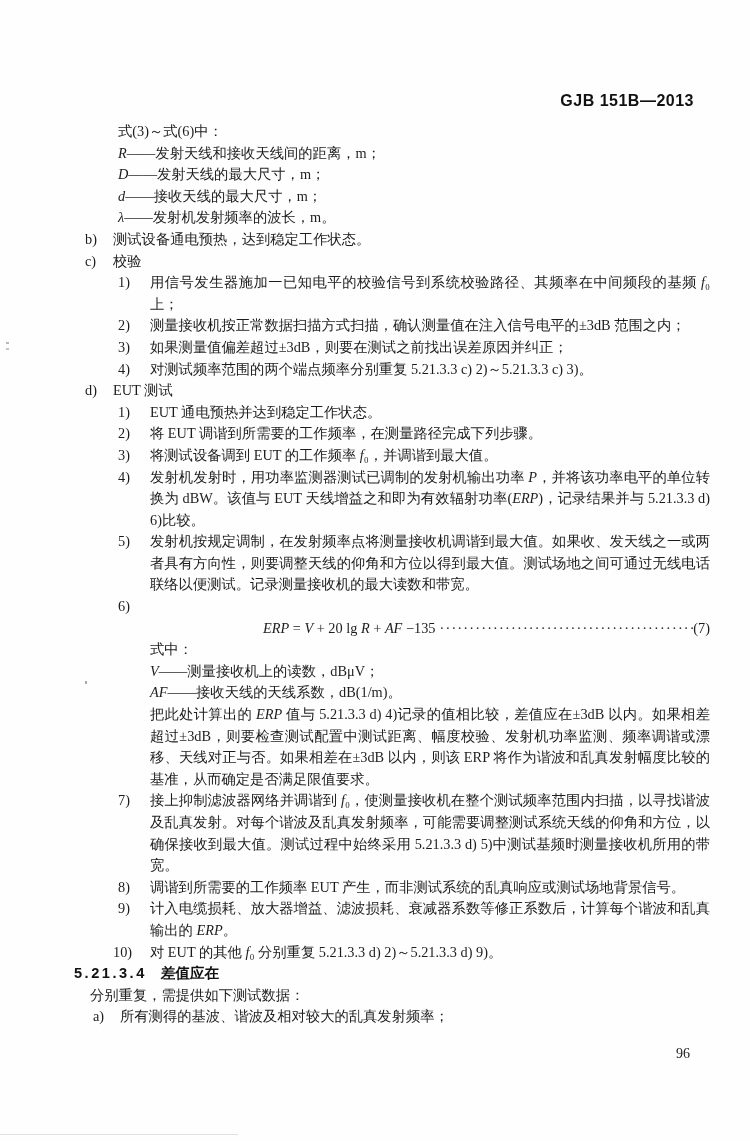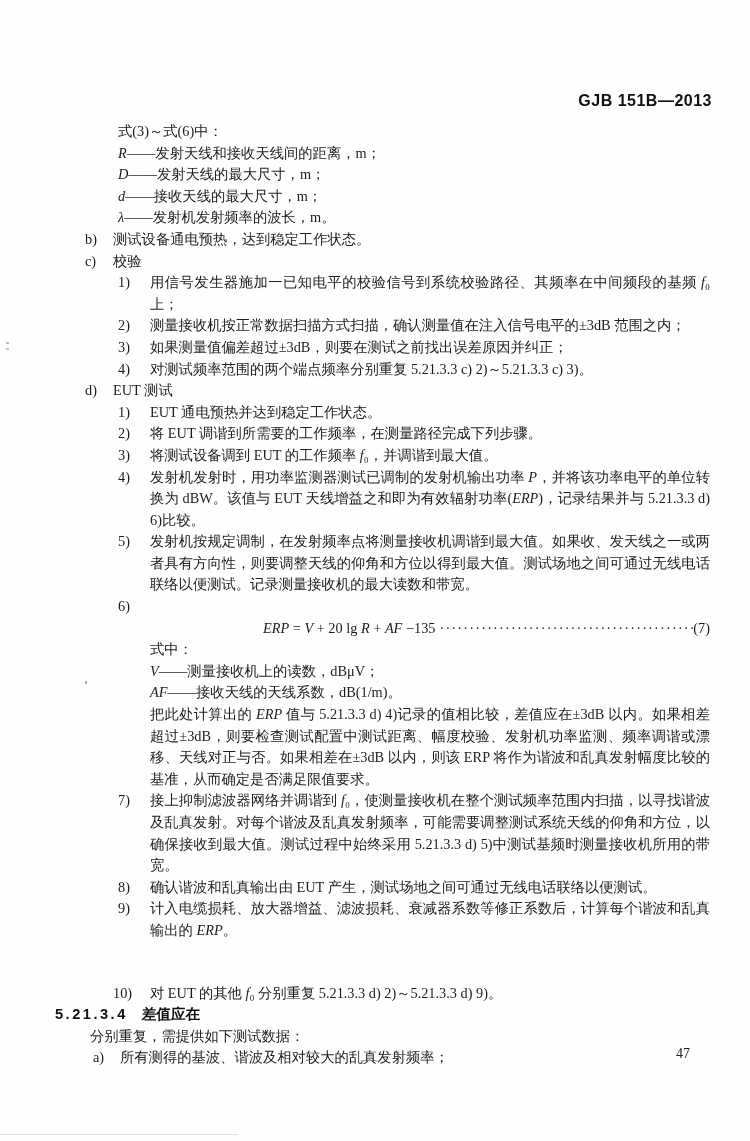--- a/index.html
+++ b/index.html
@@ -1,56 +1,56 @@
 <!DOCTYPE html>
 <html><head>
 <meta charset="utf-8">
 <style>
   html,body{margin:0;padding:0;background:#ffffff;}
   .page{
     position:relative;width:750px;height:1141px;background:#fefefe;overflow:hidden;
     font-family:"Liberation Serif","DejaVu Serif",serif;color:#1c1c1c;
   }
   .header{
-    position:absolute;top:92px;right:38px;
+    position:absolute;top:92px;right:56px;
     font-family:"Liberation Sans","DejaVu Sans",sans-serif;
     font-weight:bold;font-size:16px;letter-spacing:0.5px;color:#111;
   }
   .docbody{
     position:absolute;left:85px;top:121px;width:625px;
     font-size:14.3px;line-height:21.6px;text-align:justify;
   }
   .line{min-height:21.6px;}
   .line i{font-style:italic;}
   
   .item{display:flex;}
   .item .lab{flex:0 0 28px;}
   .item .tx{flex:1;text-align:justify;}
   
   .sub{display:flex;padding-left:33px;}
   .sub .lab{flex:0 0 32px;}
   .sub .tx{flex:1;text-align:justify;}
-  .sub.wide{padding-left:28px;margin-top:41px;}
+  .sub.wide{padding-left:28px;}
   .sub.wide .lab{flex:0 0 37px;}
   
   .def,.intro1{padding-left:33px;}
   
   .l2{padding-left:65px;}
   
   .formula{padding-left:65px;display:flex;align-items:baseline;}
   .formula .expr{padding-left:113px;white-space:nowrap;}
   .formula .leader{flex:1;overflow:hidden;white-space:nowrap;padding:0 4px;letter-spacing:1.2px;color:#2a2a2a;}
   .formula .num{white-space:nowrap;}
   
   .heading{
     margin-left:-30px;
     font-family:"Liberation Sans","DejaVu Sans",sans-serif;
     font-weight:bold;font-size:14.6px;color:#111;
   }
-  .heading .hnum{letter-spacing:2.5px;margin-right:14px;}
+  .heading .hnum{letter-spacing:2.5px;margin-right:14px;margin-left:19px;}
   
   .after-heading{padding-left:5px;}
   .item-a{display:flex;padding-left:8px;}
   .item-a .lab{flex:0 0 27px;}
   .item-a .tx{flex:1;}
   .pagenum{
     position:absolute;top:1046px;left:676px;font-size:14px;color:#222;
     font-family:"Liberation Serif","DejaVu Serif",serif;
   }
   
@@ -128,34 +128,34 @@
       <div class="line l2">式中：</div>
       <div class="line l2"><i>V</i>——测量接收机上的读数，dBμV；</div>
       <div class="line l2"><i>AF</i>——接收天线的天线系数，dB(1/m)。</div>
       <div class="line l2">把此处计算出的 <i>ERP</i> 值与 5.21.3.3 d) 4)记录的值相比较，差值应在±3dB 以内。如果相差超过±3dB，则要检查测试配置中测试距离、幅度校验、发射机功率监测、频率调谐或漂移、天线对正与否。如果相差在±3dB 以内，则该 ERP 将作为谐波和乱真发射幅度比较的基准，从而确定是否满足限值要求。</div>
       <div class="line sub">
         <span class="lab">7)</span>
         <span class="tx">接上抑制滤波器网络并调谐到 <i>f</i>₀，使测量接收机在整个测试频率范围内扫描，以寻找谐波及乱真发射。对每个谐波及乱真发射频率，可能需要调整测试系统天线的仰角和方位，以确保接收到最大值。测试过程中始终采用 5.21.3.3 d) 5)中测试基频时测量接收机所用的带宽。</span>
       </div>
       <div class="line sub">
         <span class="lab">8)</span>
-        <span class="tx">确认谐波和乱真输出由 EUT 产生，测试场地之间可通过无线电话联络以便测试。</span>
+        <span class="tx">调谐到所需要的工作频率 EUT 产生，而非测试系统的乱真响应或测试场地背景信号。</span>
       </div>
       <div class="line sub">
         <span class="lab">9)</span>
         <span class="tx">计入电缆损耗、放大器增益、滤波损耗、衰减器系数等修正系数后，计算每个谐波和乱真输出的 <i>ERP</i>。</span>
       </div>
       <div class="line sub wide">
         <span class="lab">10)</span>
         <span class="tx">对 EUT 的其他 <i>f</i>₀ 分别重复 5.21.3.3 d) 2)～5.21.3.3 d) 9)。</span>
       </div>
       <div class="line heading"><span class="hnum">5.21.3.4</span><span class="htitle">差值应在</span></div>
       <div class="line after-heading">分别重复，需提供如下测试数据：</div>
       <div class="line item-a">
         <span class="lab">a)</span>
         <span class="tx">所有测得的基波、谐波及相对较大的乱真发射频率；</span>
       </div>
     </div>
-  <div class="pagenum">47</div>
+  <div class="pagenum">96</div>
   <div class="art-smudge1"></div>
   <div class="art-smudge2"></div>
   <div class="art-bottomline"></div>
 </div>
 
 </body></html>

